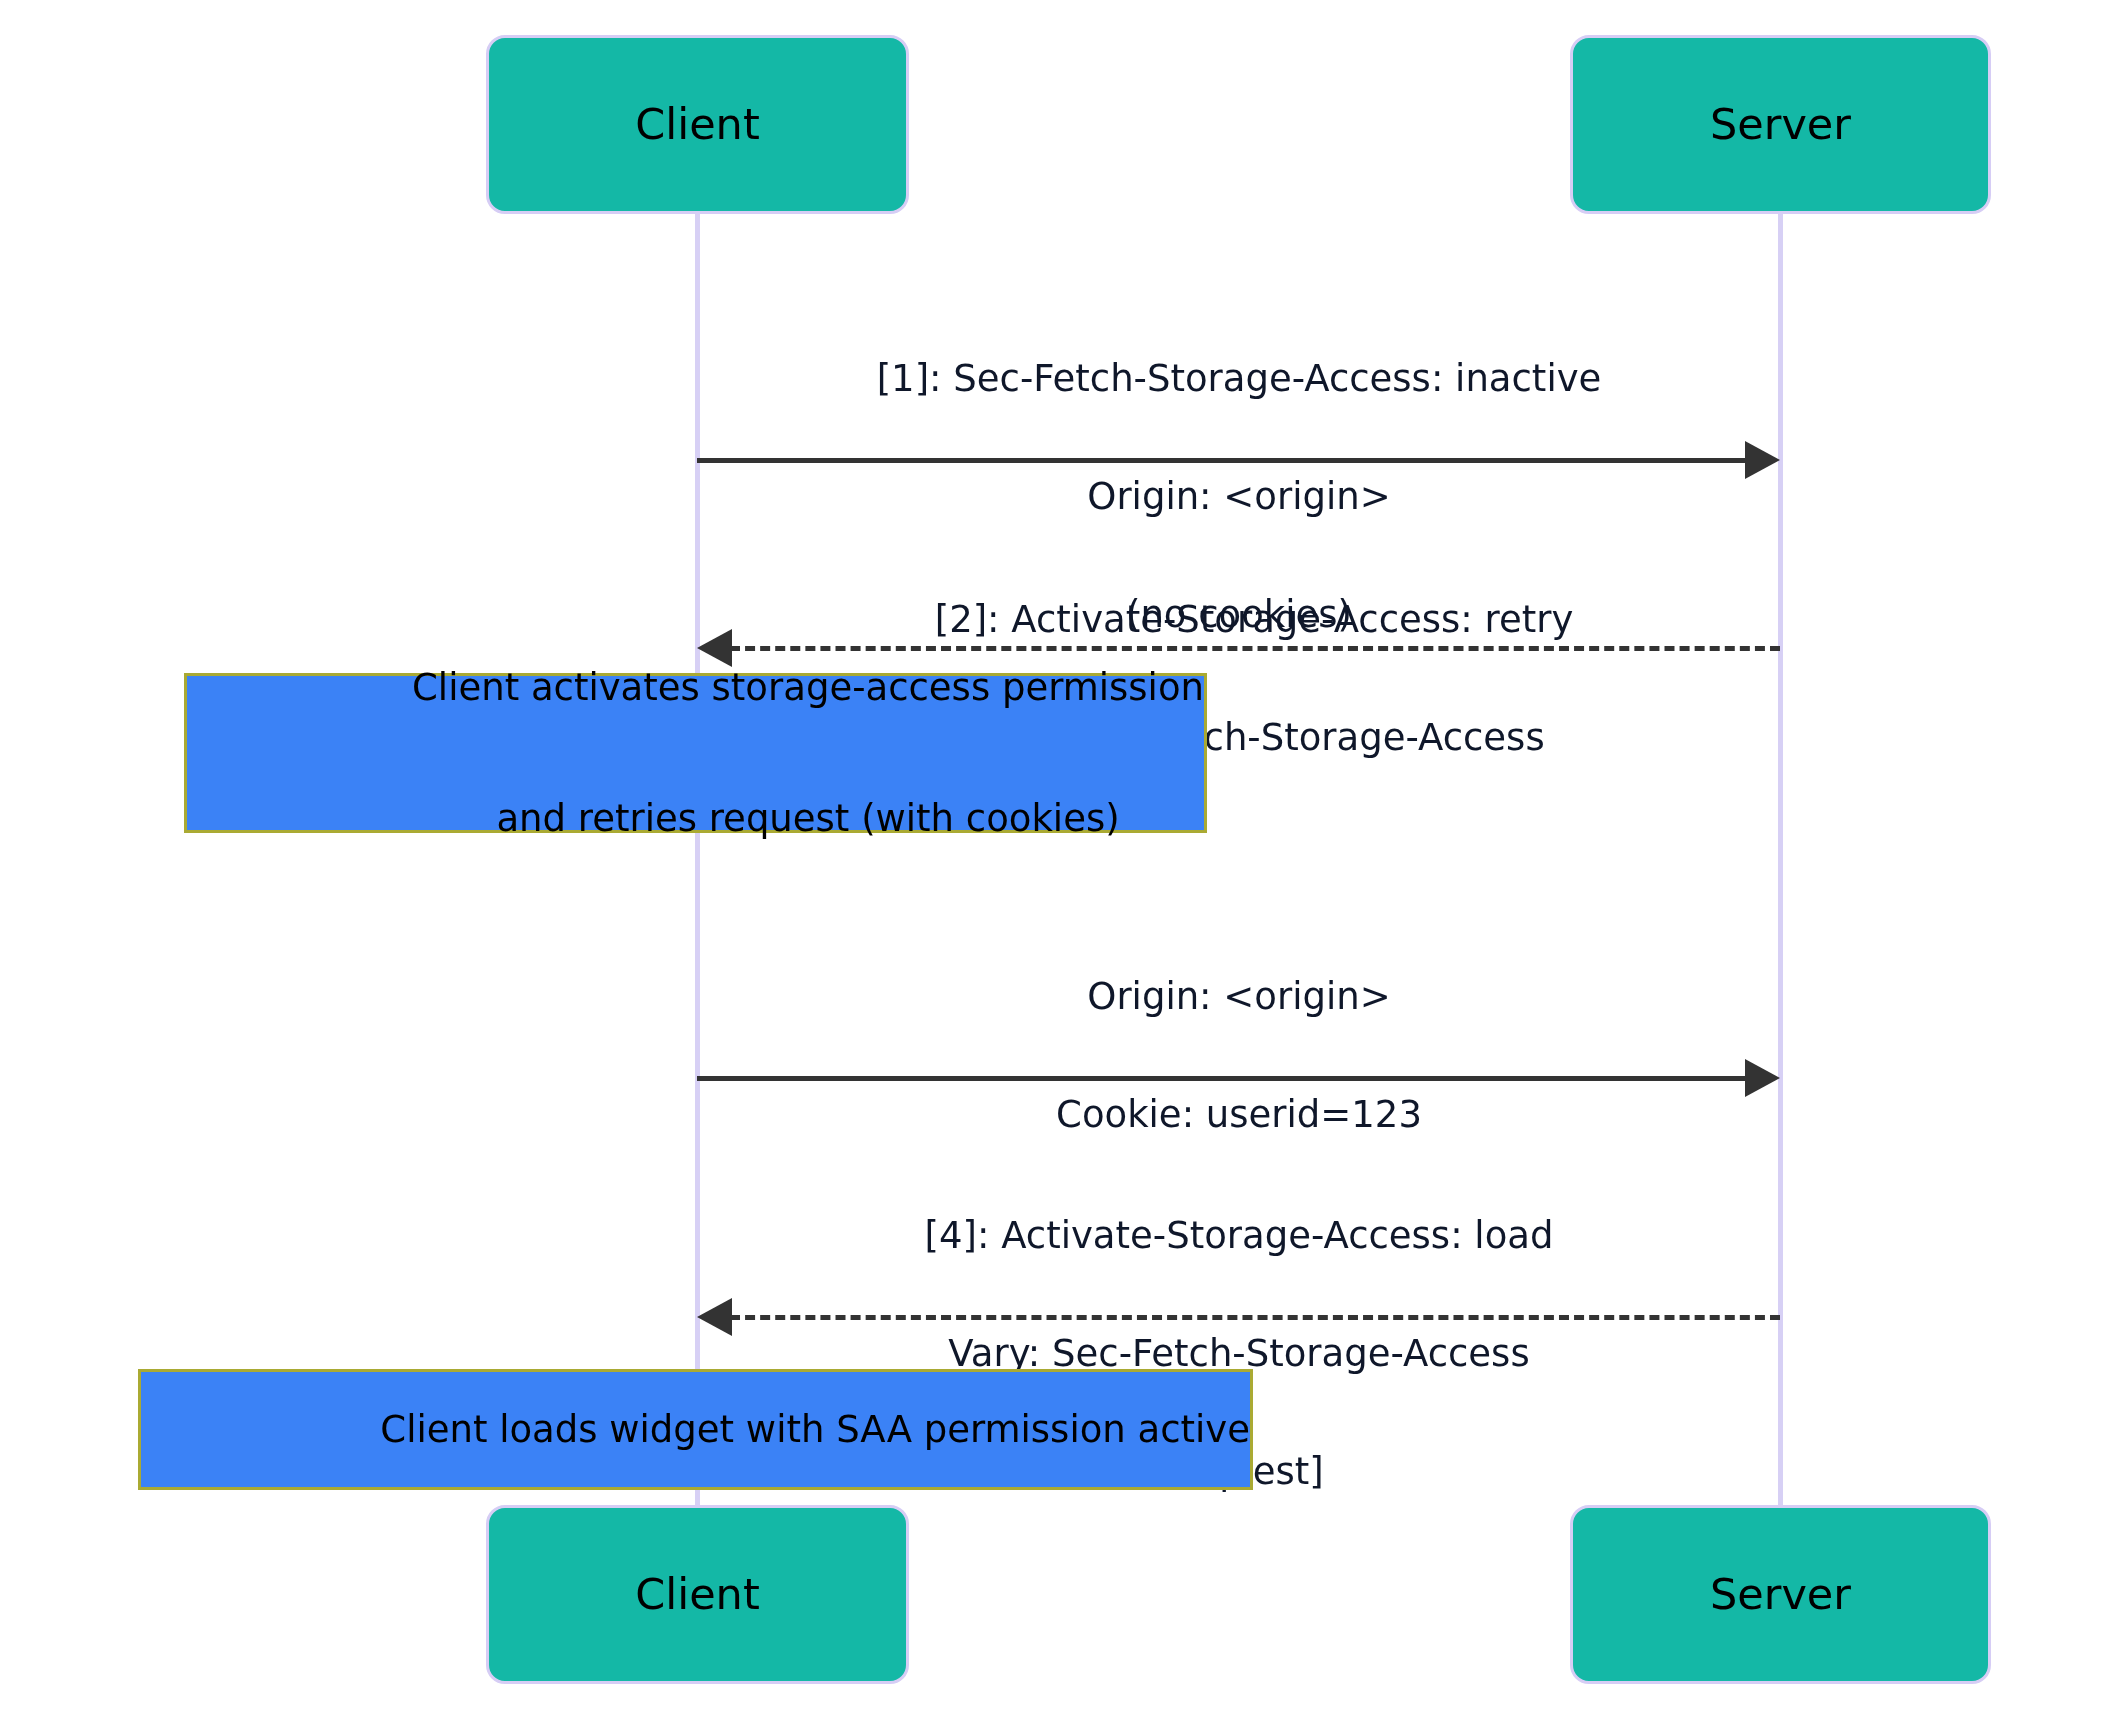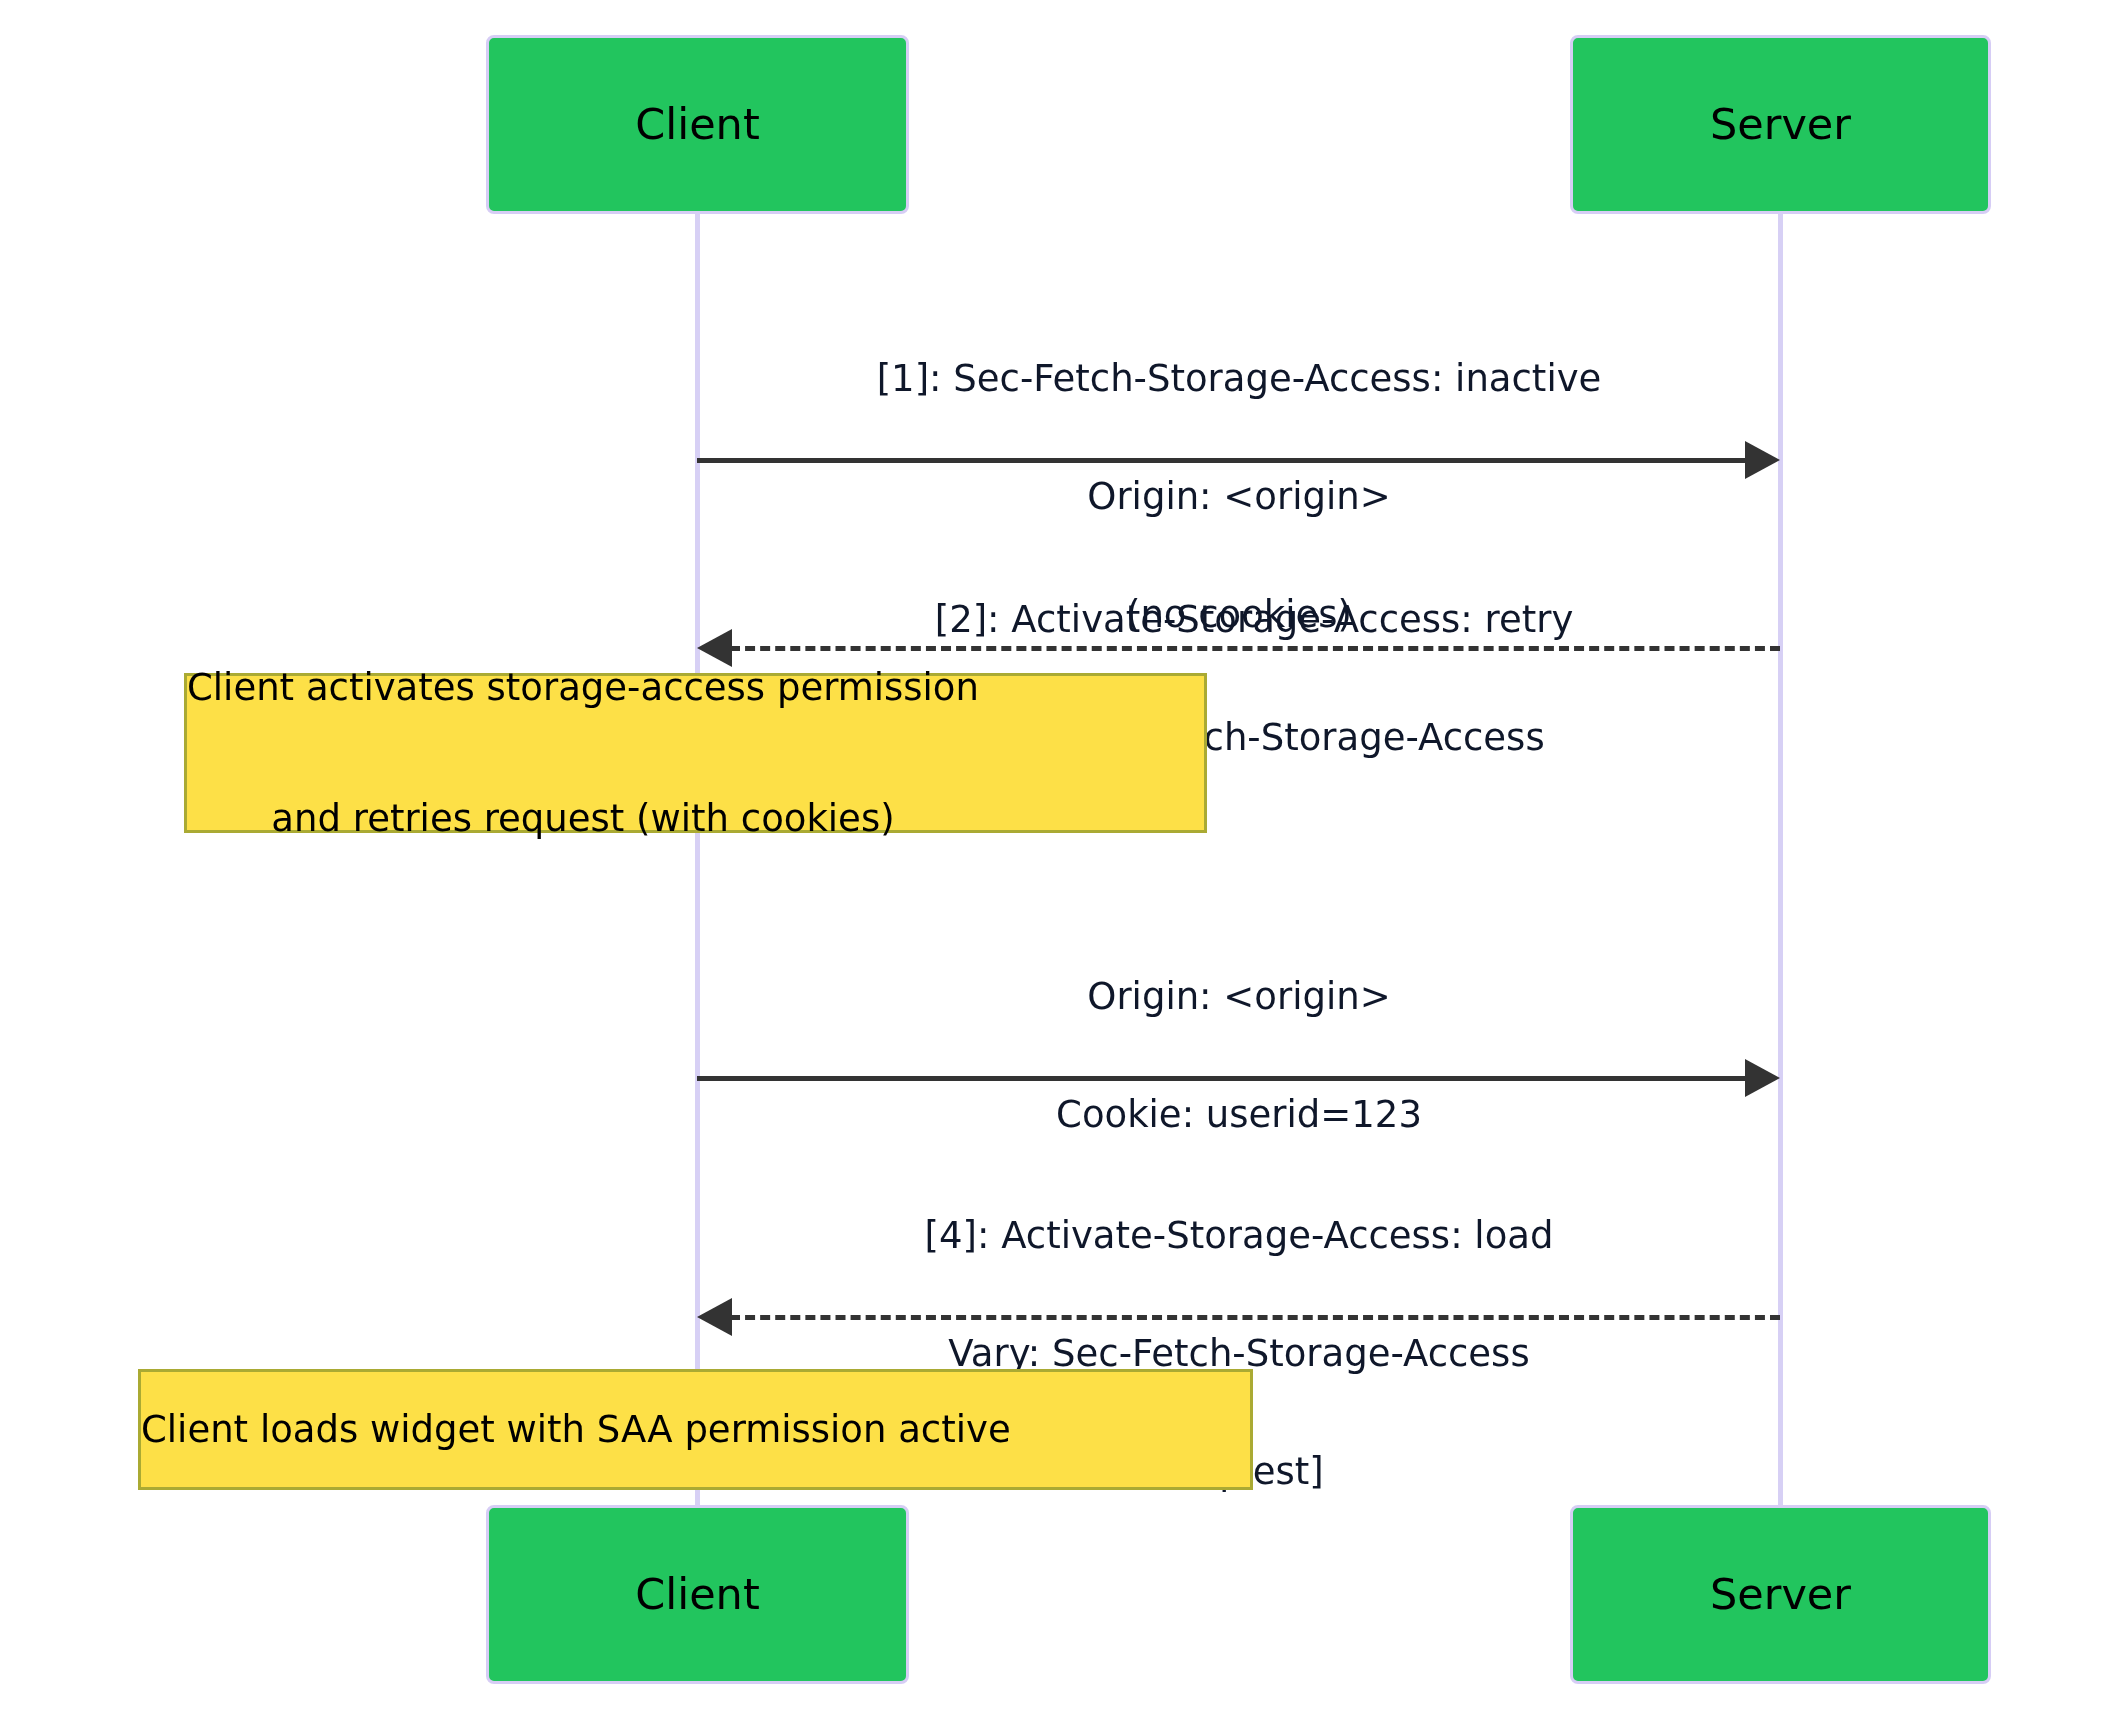--- a/index.html
+++ b/index.html
@@ -23,23 +23,23 @@
     position: absolute;
     width: 4.9px;
     background: #d7d0f5;
     z-index: 1;
   }
 
   
   .actor-box {
     position: absolute;
     box-sizing: border-box;
-    background: #22c55e;
+    background: #14b8a6;
     border: 3px solid #d6cdf5;
-    border-radius: 8px;
+    border-radius: 19px;
     display: flex;
     align-items: center;
     justify-content: center;
     z-index: 4;
   }
   .actor-label {
     font-size: 43px;
     color: #000000;
     line-height: 1;
     text-align: center;
@@ -86,25 +86,25 @@
     z-index: 3;
   }
   .msg-text span {
     display: block;
   }
 
   
   .note-box {
     position: absolute;
     box-sizing: border-box;
-    background: #fde047;
+    background: #3b82f6;
     border: 3.9px solid #aaaa33;
     display: flex;
     align-items: center;
-    justify-content: flex-start;
+    justify-content: flex-end;
     z-index: 5;
   }
   .note-text {
     text-align: center;
     font-size: 37px;
     line-height: 1.18;
     color: #000000;
     white-space: pre;
   }
   .note-text span {

